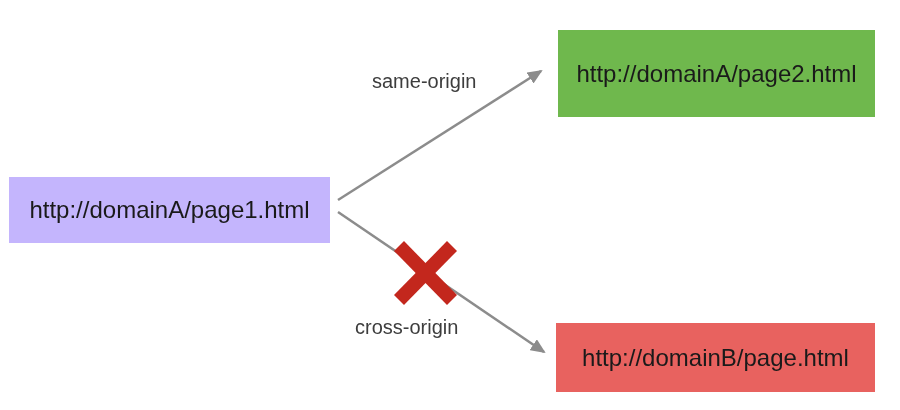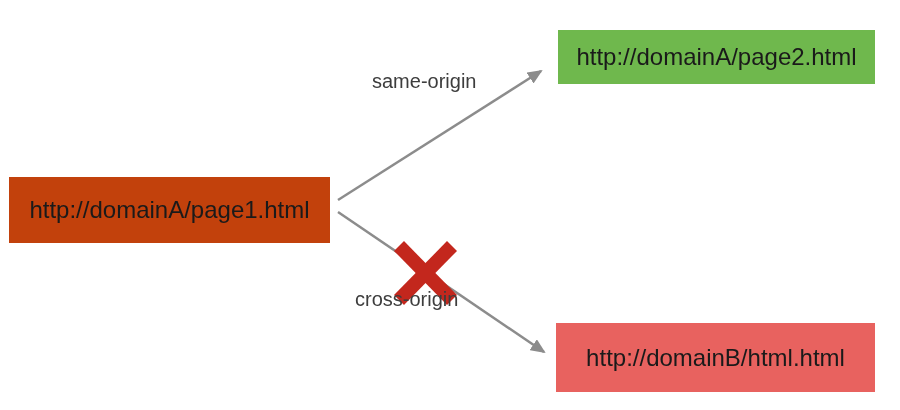--- a/index.html
+++ b/index.html
@@ -19,30 +19,30 @@
     position: absolute;
     display: flex;
     align-items: center;
     justify-content: center;
     color: #1a1a1a;
     font-size: 24px;
     letter-spacing: 0px;
     white-space: nowrap;
   }
   .node-source   { left: 9px;   top: 177px; width: 321px; height: 66px; background: #6fb84d; }
-  .node-same     { left: 558px; top: 30px;  width: 317px; height: 54px; background: #6fb84d; }
+  .node-same     { left: 558px; top: 30px;  width: 317px; height: 87px; background: #6fb84d; }
   .node-cross    { left: 556px; top: 323px; width: 319px; height: 69px; background: #e8625f; }
   .edge-label {
     position: absolute;
     color: #3d3d3d;
     font-size: 20px;
     white-space: nowrap;
   }
   .label-same  { left: 372px; top: 70px;  }
-  .label-cross { left: 355px; top: 288px; }
+  .label-cross { left: 355px; top: 316px; }
   svg.connector-layer {
     position: absolute;
     left: 0;
     top: 0;
     width: 900px;
     height: 410px;
   }
 </style>
 </head>
 <body>
@@ -59,23 +59,23 @@
     <line x1="338" y1="200" x2="541" y2="71" stroke-width="2.5" marker-end="url(#arrowhead)" stroke="#8c8c8c"></line>
 
     <line x1="338" y1="212" x2="544" y2="352" stroke-width="2.5" marker-end="url(#arrowhead)" stroke="#8c8c8c"></line>
 
     <g>
       <line x1="399" y1="246" x2="452" y2="300" stroke-width="14" stroke-linecap="butt" stroke="#c3271d"></line>
       <line x1="452" y1="246" x2="399" y2="300" stroke-width="14" stroke-linecap="butt" stroke="#c3271d"></line>
     </g>
   </svg>
 
-  <div class="node node-source" style="background-color: #c2410c;">http://domainA/page1.html</div>
+  <div class="node node-source" style="background-color: #c4b5fd;">http://domainA/page1.html</div>
 
   <div class="node node-same" style="background-color: rgb(111, 184, 77);">http://domainA/page2.html</div>
 
-  <div class="node node-cross" style="background-color: rgb(232, 98, 95);">http://domainB/html.html</div>
+  <div class="node node-cross" style="background-color: rgb(232, 98, 95);">http://domainB/page.html</div>
 
   <div class="edge-label label-same">same-origin</div>
 
   <div class="edge-label label-cross">cross-origin</div>
 
 </div>
 
 </body></html>

